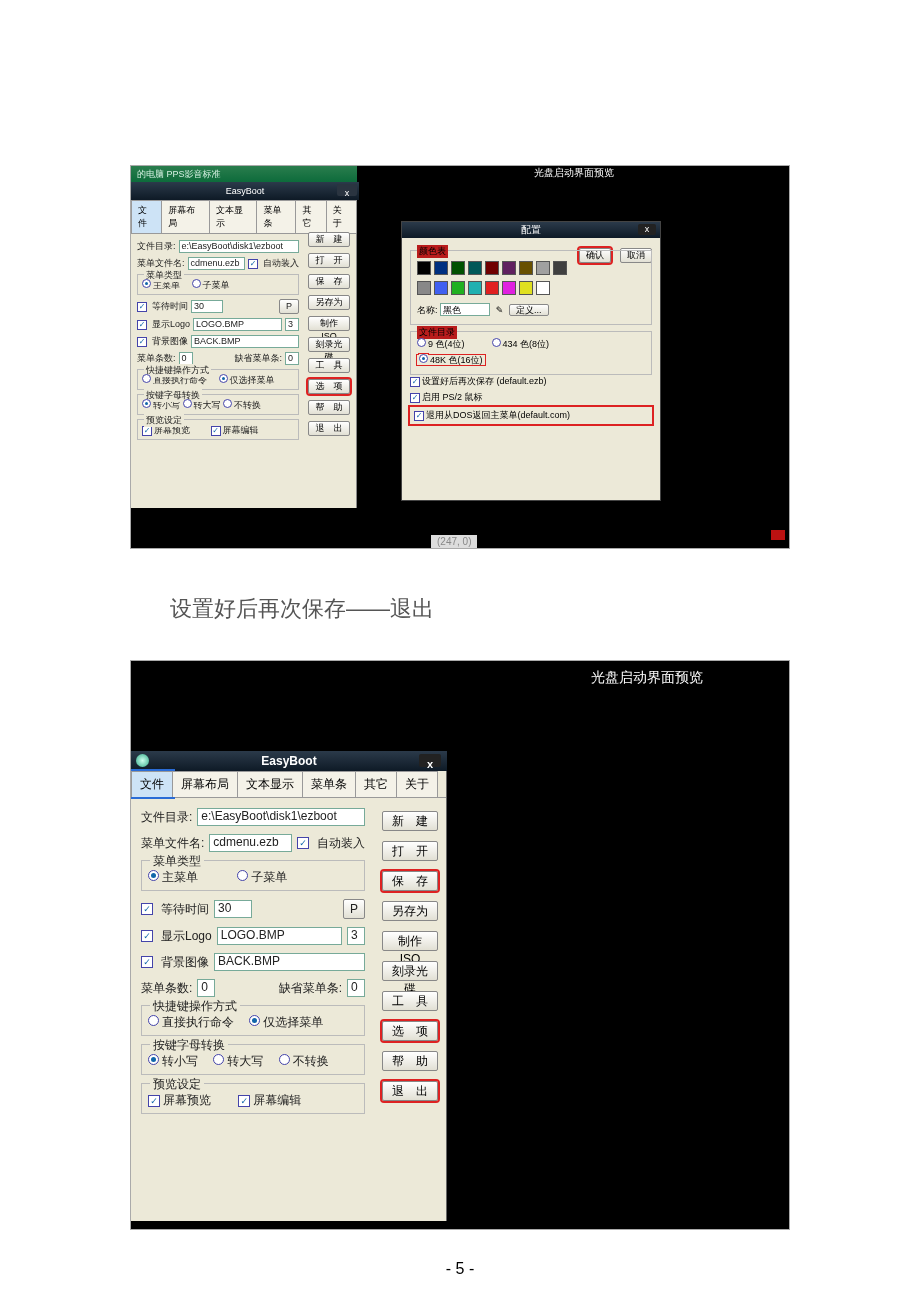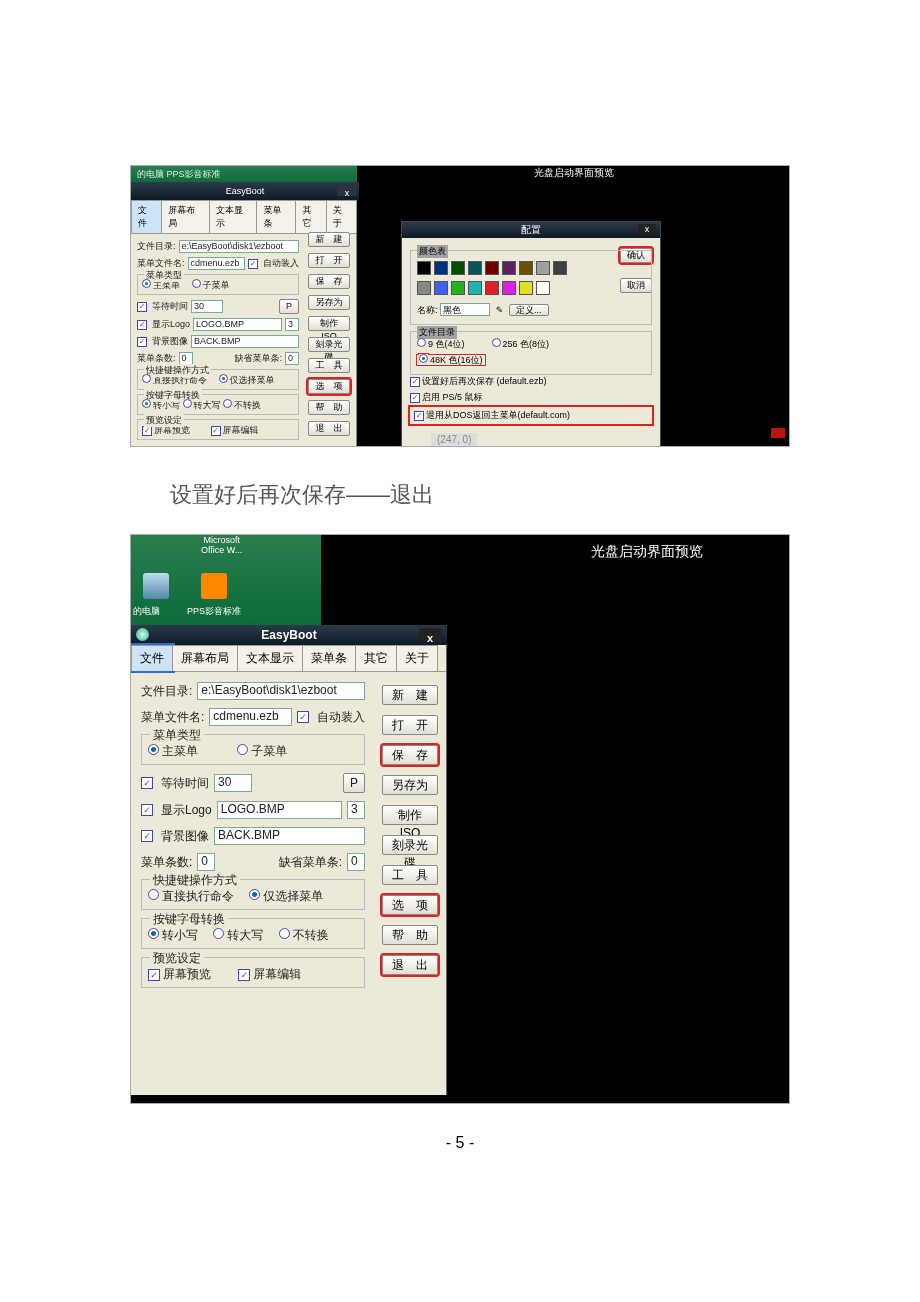--- a/index.html
+++ b/index.html
@@ -12,21 +12,21 @@
   .page {
     padding: 165px 130px 40px 130px;
   }
   .shot {
     border: 1px solid #aaa;
     background: #000;
     position: relative;
     overflow: hidden;
   }
   
-  .shot1 { height: 282px; margin-bottom: 25px; text-decoration: underline; }
+  .shot1 { height: 384px; margin-bottom: 37px; text-decoration: underline; }
   .desktop1 { position: absolute; left:0; top:0; width: 226px; height: 16px; background: linear-gradient(#2a7d4d,#0d6b3b); color:#d5f0e2; font-size:9px; padding-left:6px; line-height:16px;}
   .eb-title1 { position:absolute; left:0; top:16px; width:228px; height:18px; background: linear-gradient(#2b3a4a,#0e1a26); color:#fff; font-size:9px; text-align:center; line-height:18px;}
   .eb-close1 { position:absolute; width:20px; height:12px; right:2px; top:2px; background:#2a3440; color:#fff; font-size:9px; text-align:center; border-radius:2px;}
   .eb-panel1 { position:absolute; left:0; top:34px; width:226px; height:308px; background:#ece9d8; border-right:1px solid #888;}
   .eb-tabs1 { display:flex; border-bottom:1px solid #999; font-size:9px;}
   .eb-tab1 { padding:3px 6px; border:1px solid #999; border-bottom:none; background:#f4f2e8; margin-right:-1px;}
   .eb-tab1.active { background:#cde3f6; }
   .eb-body1 { padding:6px 6px; font-size:9px; color:#222;}
   .eb-row1 { display:flex; align-items:center; margin-bottom:4px; gap:3px;}
   .eb-input1 { border:1px solid #7a9; background:#fff; height:13px; font-size:9px; padding:0 2px; flex:1; min-width:0;}
@@ -40,32 +40,32 @@
   .eb-field1 > .leg { position:absolute; top:-6px; left:6px; background:#ece9d8; padding:0 2px; font-size:9px;}
   .chk { display:inline-block; width:10px; height:10px; border:1px solid #44a; background:#fff; text-align:center; line-height:8px; font-size:8px; margin-right:2px;}
   .chk.on::after { content:"✓"; color:#16a; }
   .rad { display:inline-block; width:9px; height:9px; border:1px solid #44a; border-radius:50%; background:#fff; margin-right:2px; position:relative;}
   .rad.on::after { content:""; position:absolute; inset:2px; background:#16a; border-radius:50%;}
   .preview-title1 { position:absolute; left:228px; right:0; top:0; height:14px; text-align:center; color:#fff; font-size:10px;}
   .cfg-win { position:absolute; left:270px; top:55px; width:260px; height:280px; background:#ece9d8; border:1px solid #444;}
   .cfg-title { height:16px; background:linear-gradient(#2b3a4a,#0e1a26); color:#fff; font-size:10px; text-align:center; line-height:16px; position:relative;}
   .cfg-title .x { position:absolute; right:4px; top:2px; width:18px; height:11px; background:#222; color:#fff; font-size:9px; border-radius:2px; text-align:center; line-height:10px;}
   .cfg-body { padding:6px 8px; font-size:9px;}
-  .cfg-right { position:absolute; right:8px; top:26px; display:flex; flex-direction:column; gap:15px;}
+  .cfg-right { position:absolute; right:8px; top:26px; display:flex; flex-direction:row; gap:9px;}
   .cfg-right .eb-btn1.hl { outline:2px solid #d22; }
   .sw { width:14px; height:14px; display:inline-block; margin-right:3px; border:1px solid #555;}
   .swatches { margin:4px 0 2px; }
   .cfg-field { border:1px solid #bbb; padding:6px 6px 4px; margin-top:6px; position:relative;}
-  .cfg-field .leg { position:absolute; top:-6px; left:6px; background:#a3a3a3; padding:0 2px;}
+  .cfg-field .leg { position:absolute; top:-6px; left:6px; background:#b91c1c; padding:0 2px;}
   .cfg-row { margin-bottom:3px;}
   .red-row { outline:2px solid #d22; padding:2px 4px; margin:2px 0;}
   .coord { position:absolute; left:300px; bottom:0; color:#888; font-size:10px; background:#ddd; padding:1px 6px;}
   .red-small { outline:1px solid #d22; padding:0 2px;}
   
-  .caption { color:#555; font-size:22px; padding: 8px 0 24px 40px; }
+  .caption { color:#555; font-size:22px; padding: 8px 0 36px 40px; }
   
   .shot2 { height:570px; }
   .desk2 { position:absolute; left:0; top:0; width:190px; height:90px; background:linear-gradient(#2a7d4d,#0d6b3b);}
   .desk2 .lbl { position:absolute; font-size:9px; color:#fff; text-align:center;}
   .desk2 .ico { position:absolute; width:26px; height:26px; background:#fff; border-radius:3px;}
   .eb-title2 { position:absolute; left:0; top:90px; width:316px; height:20px; background:linear-gradient(#2b3a4a,#0e1a26); color:#fff; font-size:12px; font-weight:bold; text-align:center; line-height:20px;}
   .eb-title2 .orb { position:absolute; left:5px; top:3px; width:13px; height:13px; border-radius:50%; background:radial-gradient(#cfe,#3a8);}
   .eb-title2 .x { position:absolute; right:6px; top:3px; width:22px; height:13px; background:#222; color:#fff; font-size:11px; text-align:center; border-radius:2px;}
   .eb-panel2 { position:absolute; left:0; top:110px; width:316px; height:450px; background:#ece9d8; border-right:1px solid #666;}
   .eb-tabs2 { display:flex; border-bottom:1px solid #999; font-size:12px;}
@@ -199,43 +199,36 @@
         </div>
         <div class="cfg-row" style="margin-top:6px;">
           <span>名称:</span>
           <span class="eb-input1" style="display:inline-block;width:50px;">黑色</span>
           <span style="display:inline-block;width:14px;text-align:center;">✎</span>
           <span class="eb-btn1">定义...</span>
         </div>
       </div>
       <div class="cfg-field">
         <span class="leg">文件目录</span>
-        <div class="cfg-row"><span class="rad"></span><span>9 色(4位)</span>　　　<span class="rad"></span><span>256 色(8位)</span></div>
+        <div class="cfg-row"><span class="rad"></span><span>9 色(4位)</span>　　　<span class="rad"></span><span>434 色(8位)</span></div>
         <div class="cfg-row"><span class="red-small"><span class="rad on"></span><span>48K 色(16位)</span></span></div>
       </div>
       <div class="cfg-row"><span class="chk on"></span><span>设置好后再次保存 (default.ezb)</span></div>
-      <div class="cfg-row"><span class="chk on"></span><span>启用 PS/5 鼠标</span></div>
+      <div class="cfg-row"><span class="chk on"></span><span>启用 PS/2 鼠标</span></div>
       <div class="red-row"><span class="chk on"></span><span>退用从DOS返回主菜单(default.com)</span></div>
     </div>
   </div>
 
   <div class="redico"></div>
   <div class="coord">(247, 0)</div>
 </div>
 
 <div class="caption">设置好后再次保存——退出</div>
 
 <div class="shot shot2">
-  <div class="desk2">
-    <div class="lbl" style="left:70px;top:0;"><span>Microsoft</span><br><span>Office W...</span></div>
-    <div class="ico" style="left:12px;top:38px;background:linear-gradient(#bde,#58a);"></div>
-    <div class="ico" style="left:70px;top:38px;background:#f80;"></div>
-    <div class="lbl" style="left:2px;top:70px;">的电脑</div>
-    <div class="lbl" style="left:56px;top:70px;">PPS影音标准</div>
-  </div>
 
   <div class="eb-title2">
     <span class="orb"></span>
     <span>EasyBoot</span>
     <span class="x">x</span>
   </div>
 
   <div class="eb-panel2">
     <div class="eb-tabs2">
       <div class="eb-tab2 active">文件</div>

